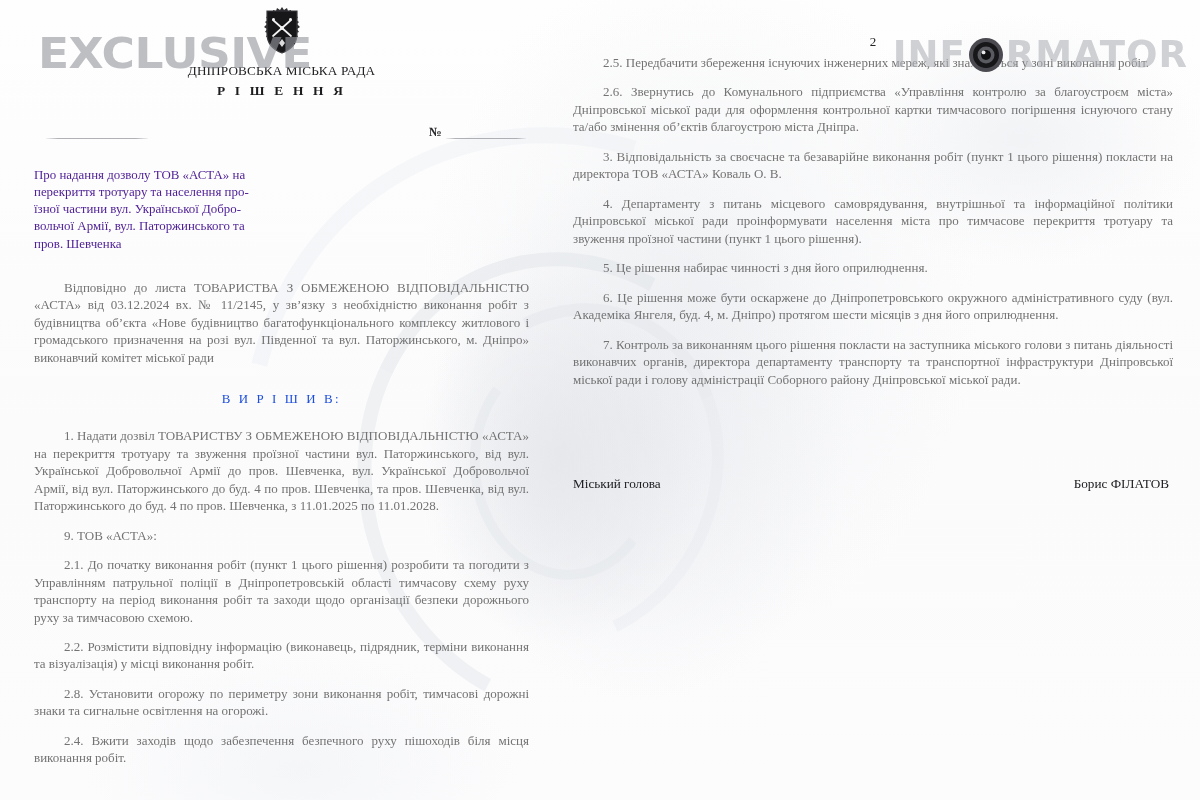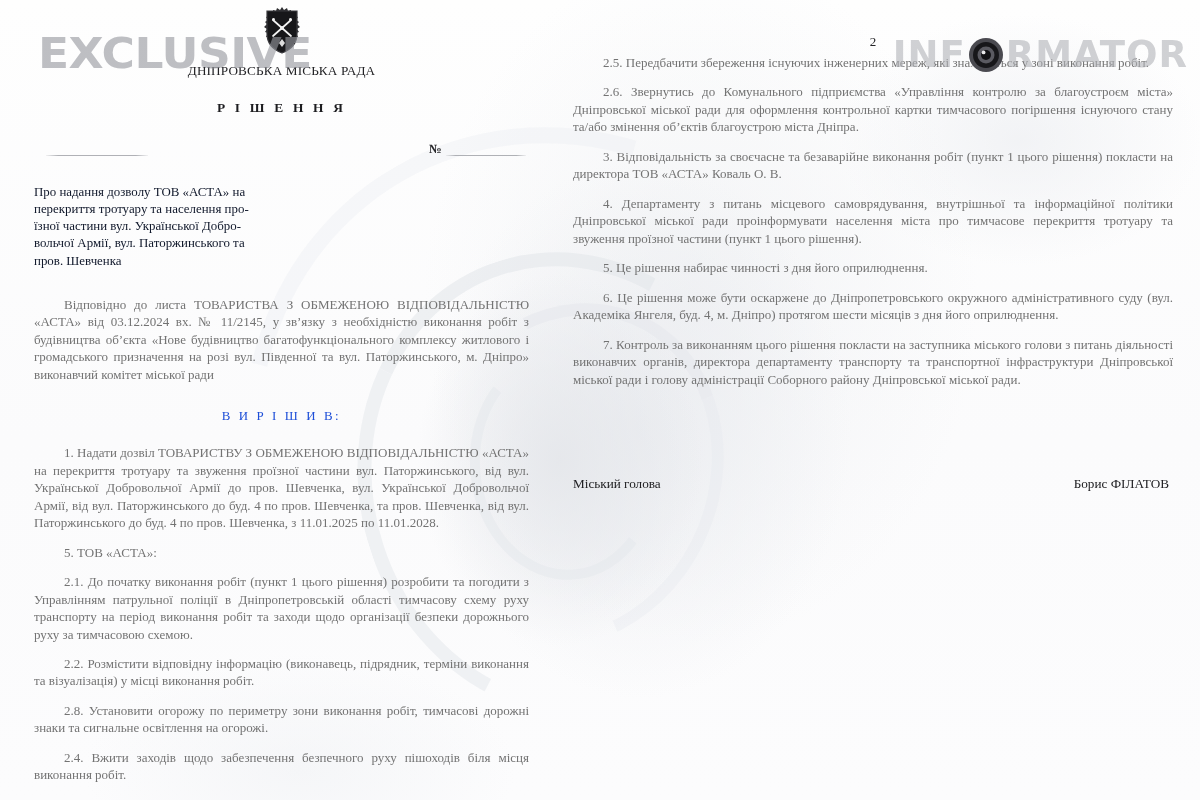--- a/index.html
+++ b/index.html
@@ -75,21 +75,21 @@
     color: #232326;
     font-weight: 400;
     margin-top: 2px;
   }
   .org-title .ln { display: block; white-space: nowrap; }
   .doc-kind {
     text-align: center;
     font-size: 13.4px;
     font-weight: 700;
     letter-spacing: 3.2px;
-    margin-top: 20px;
+    margin-top: 3px;
     color: #1d1d20;
   }
 
   .date-number-row {
     position: relative;
     height: 26px;
     margin-top: 22px;
   }
   .rule {
     position: absolute;
@@ -107,21 +107,21 @@
   }
   .rule-num { left: 412px; width: 80px; }
 
   
   .preamble-block {
     margin-top: 20px;
     width: 268px;
     font-size: 12.9px;
     line-height: 1.33;
     text-align: left;
-    color: #0f172a;
+    color: #4c1d95;
   }
 
   p.para {
     font-size: 13.0px;
     line-height: 1.345;
     text-align: justify;
     text-indent: 30px;
     margin: 0 0 12px 0;
     color: #737373;
     hyphens: manual;
@@ -254,21 +254,21 @@
         <div>їзної частини вул. Української Добро-</div>
         <div>вольчої Армії, вул. Паторжинського та</div>
         <div>пров. Шевченка</div>
       </div>
 
       <p class="para" style="margin-top:26px">Відповідно до листа ТОВАРИСТВА З ОБМЕЖЕНОЮ ВІДПОВІДАЛЬНІСТЮ «АСТА» від 03.12.2024 вх. № 11/2145, у зв’язку з необхідністю виконання робіт з будівництва об’єкта «Нове будівництво багатофункціонального комплексу житлового і громадського призначення на розі вул. Південної та вул. Паторжинського, м. Дніпро» виконавчий комітет міської ради</p>
 
       <div class="resolved">В И Р І Ш И В:</div>
 
       <p class="para">1. Надати дозвіл ТОВАРИСТВУ З ОБМЕЖЕНОЮ ВІДПОВІДАЛЬНІСТЮ «АСТА» на перекриття тротуару та звуження проїзної частини вул. Паторжинського, від вул. Української Добровольчої Армії до пров. Шевченка, вул. Української Добровольчої Армії, від вул. Паторжинського до буд. 4 по пров. Шевченка, та пров. Шевченка, від вул. Паторжинського до буд. 4 по пров. Шевченка, з 11.01.2025 по 11.01.2028.</p>
-      <p class="para">5. ТОВ «АСТА»:</p>
+      <p class="para">9. ТОВ «АСТА»:</p>
       <p class="para">2.1. До початку виконання робіт (пункт 1 цього рішення) розробити та погодити з Управлінням патрульної поліції в Дніпропетровській області тимчасову схему руху транспорту на період виконання робіт та заходи щодо організації безпеки дорожнього руху за тимчасовою схемою.</p>
       <p class="para">2.2. Розмістити відповідну інформацію (виконавець, підрядник, терміни виконання та візуалізація) у місці виконання робіт.</p>
       <p class="para">2.8. Установити огорожу по периметру зони виконання робіт, тимчасові дорожні знаки та сигнальне освітлення на огорожі.</p>
       <p class="para">2.4. Вжити заходів щодо забезпечення безпечного руху пішоходів біля місця виконання робіт.</p>
 
     </div>
   </section>
 
   <section class="page page-right">
     <div class="page-inner-right">

